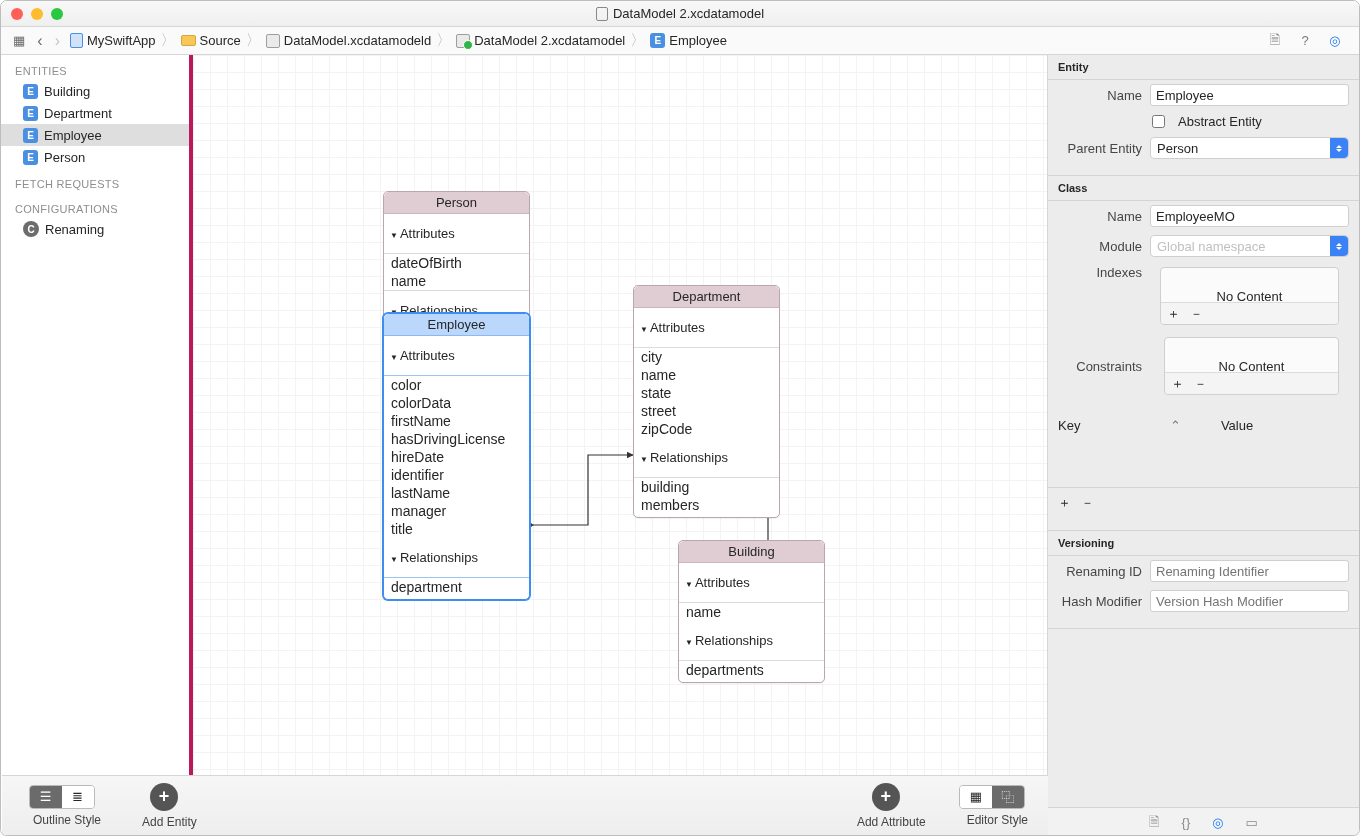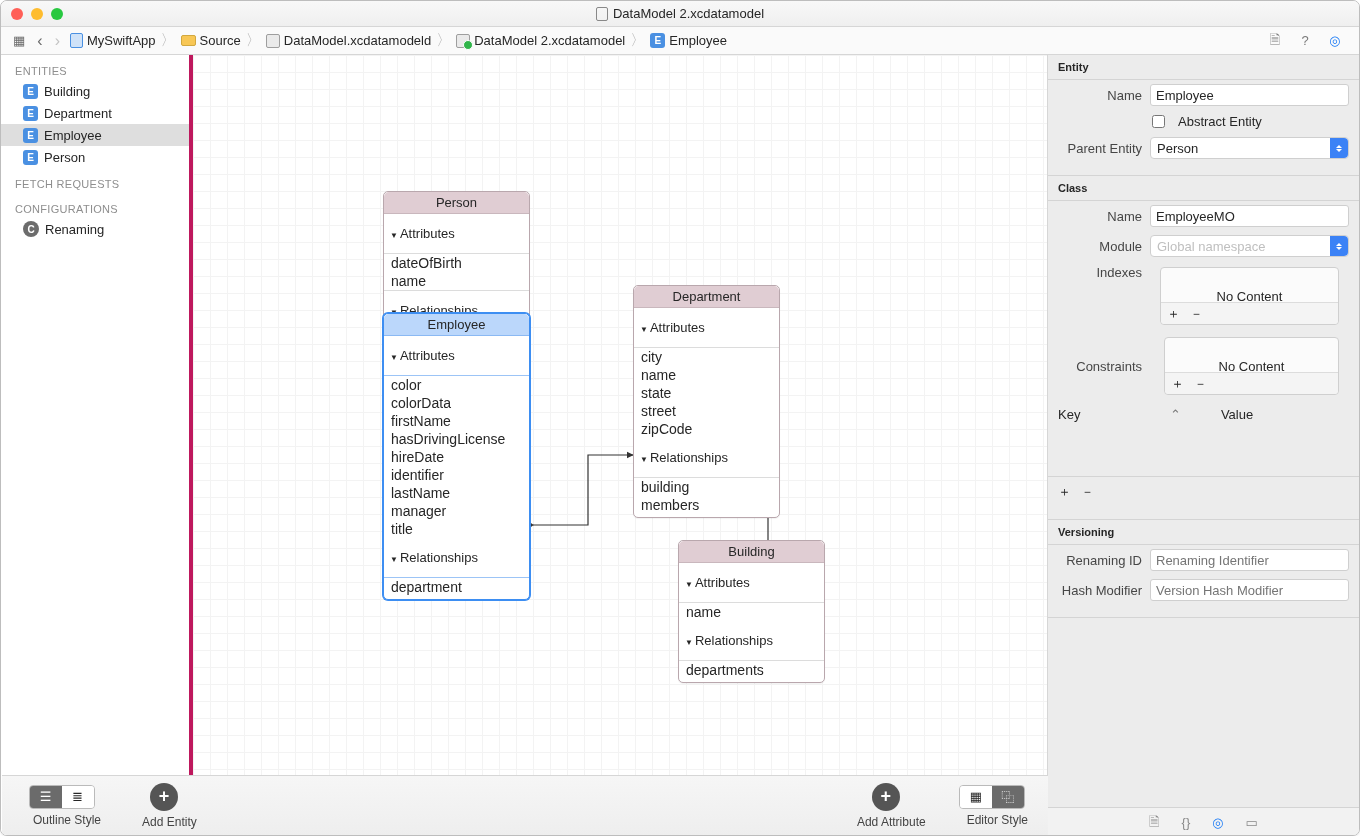--- a/index.html
+++ b/index.html
@@ -67,21 +67,21 @@
 .select .caret{ position:absolute; right:0; top:0; bottom:0; width:18px; background:#3b82f6; border-radius:0 4px 4px 0; display:flex; flex-direction:column; align-items:center; justify-content:center; gap:1px;}
 .select .caret::before,.select .caret::after{ content:""; border:3px solid transparent;}
 .select .caret::before{border-bottom-color:#fff;}
 .select .caret::after{border-top-color:#fff;}
 .placeholder{color:#bfbfbf;}
 .checkbox-row{ padding-left:104px;}
 .checkbox-row input{margin-right:5px;}
 .well { margin:2px 10px; border:1px solid #cfcfcf; background:#fbfbfb; border-radius:4px; height:58px; display:flex; align-items:center; justify-content:center; color:#a8a8a8; font-size:13px; position:relative;}
 .well-footer{ position:absolute; left:0; right:0; bottom:0; height:22px; border-top:1px solid #dcdcdc; display:flex; align-items:center; padding:0 6px; gap:10px; background:#f4f4f4; color:#7a7a7a; border-radius:0 0 4px 4px;}
 .insp-sec{ border-top:1px solid #d4d4d4; margin-top:12px;}
-.kv-head{display:flex; padding:6px 10px 20px; gap:40px; font-size:13px;}
+.kv-head{display:flex; padding:6px 10px 20px; gap:40px; font-size:13px;margin-top:11px;}
 .kv-head span:first-child{width:72px;}
 .chev{ color:#7c7c7c;}
 .insp-foot{ display:flex; gap:10px; padding:6px 10px; color:#7a7a7a; border-top:1px solid #d4d4d4;}
 .insp-iconbar{ height:30px; border-top:1px solid #d4d4d4; display:flex; align-items:center; justify-content:center; gap:22px; margin-top:auto; background:#f2f2f2;}
 .insp-iconbar span{color:#8a8a8a;}
 .insp-iconbar span.active{color:#1a7af5;}
 svg.conn{position:absolute; top:0; left:0; overflow:visible; pointer-events:none;}
 </style>
 </head>
 <body>

